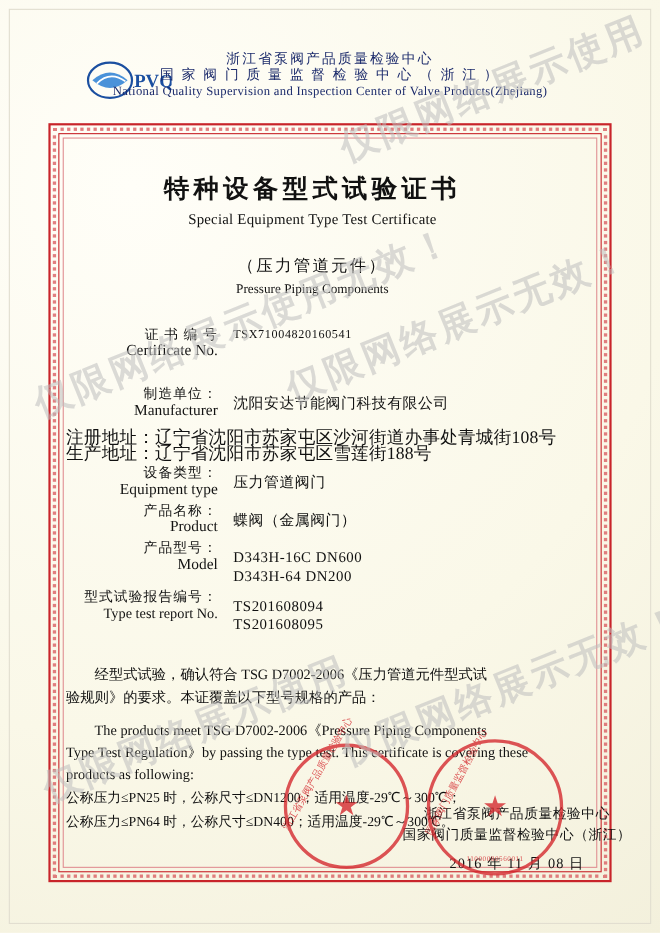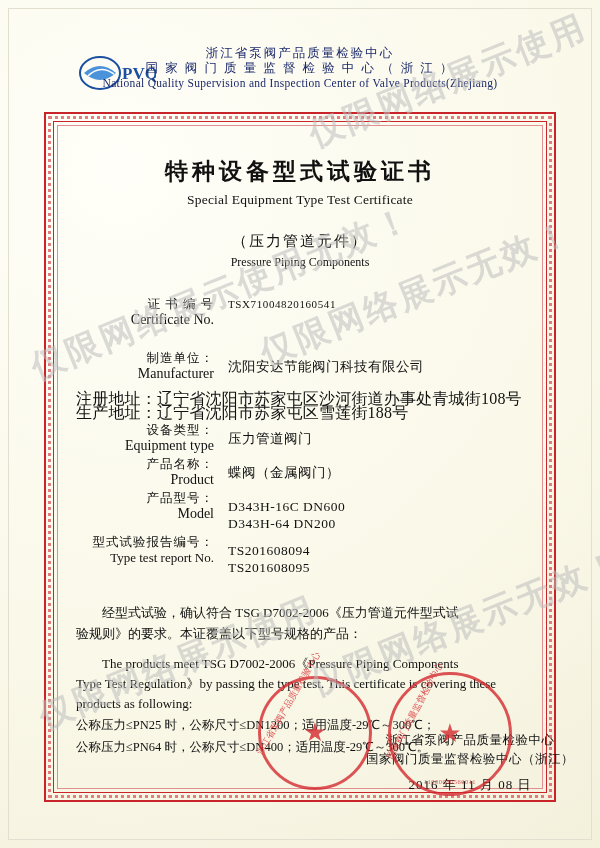--- a/index.html
+++ b/index.html
@@ -80,21 +80,21 @@
   }
   .frame-deco2 {
     position: absolute;
     left: 11px; top: 11px; right: 11px; bottom: 11px;
     border: 1px solid #e08f93;
     box-sizing: border-box;
   }
 
   .content {
     position: absolute;
-    left: 60px;
+    left: 44px;
     top: 126px;
     width: 480px;
     height: 662px;
     box-sizing: border-box;
     padding: 12px 16px;
   }
 
   .title-cn {
     text-align: center;
     font-size: 23px;

